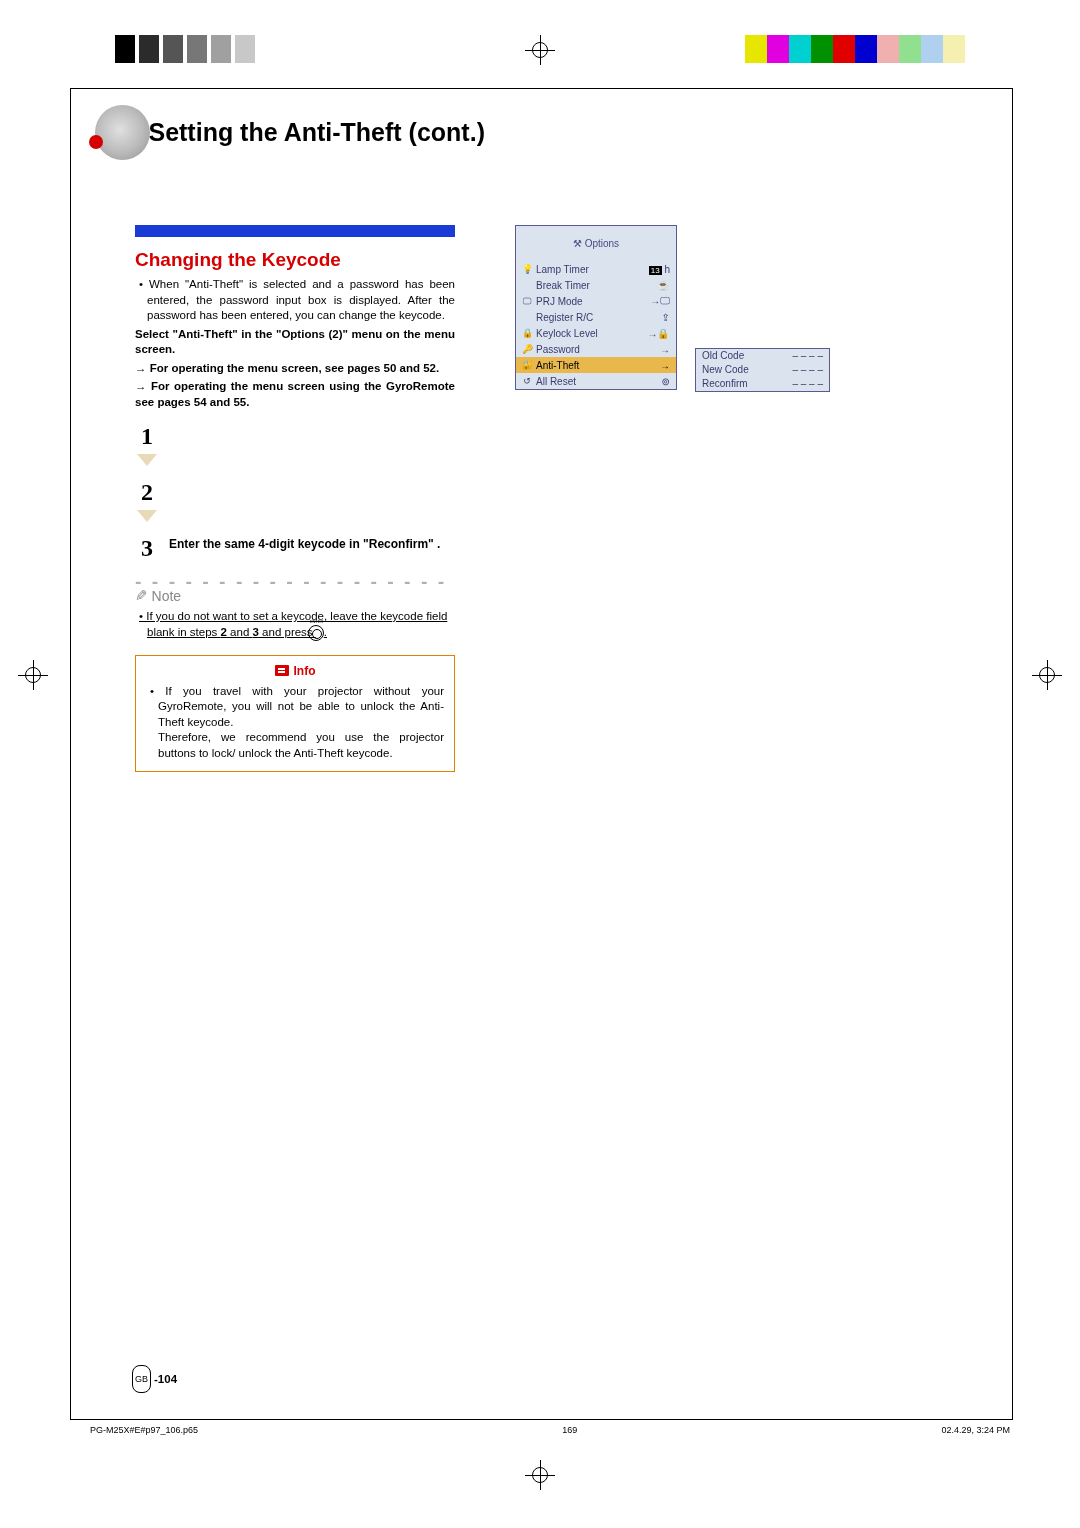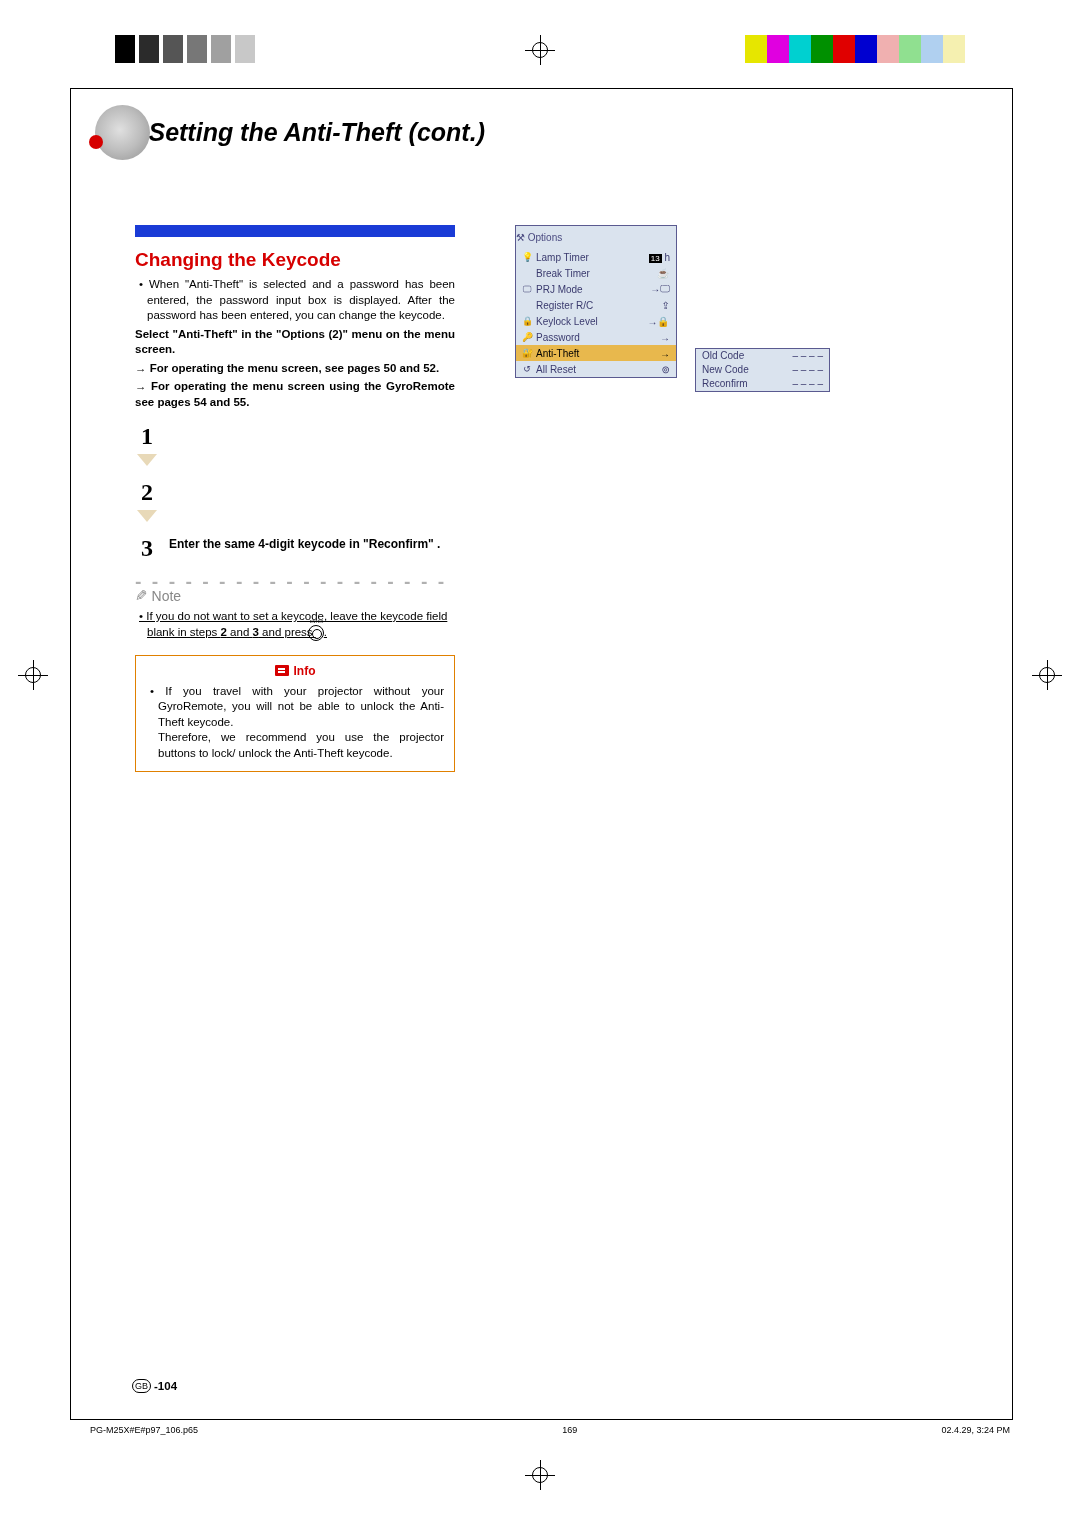--- a/index.html
+++ b/index.html
@@ -72,21 +72,20 @@
     left: 70px;
     width: 943px;
     height: 1332px;
     border: 1px solid #000;
   }
   
   .heading-wrap {
     position: absolute;
     top: 105px;
     left: 95px;
-    font-style: italic;
   }
   .heading-bullet {
     width: 55px;
     height: 55px;
     position: relative;
     display: inline-block;
     vertical-align: middle;
   }
   .heading-bullet .big {
     position: absolute;
@@ -275,23 +274,23 @@
     position: absolute;
     top: 225px;
     left: 515px;
     width: 162px;
     border: 1px solid #5a5a90;
     font-family: "MS Sans Serif", Tahoma, sans-serif;
     font-size: 10px;
     background: #dae3ee;
   }
   .menu-mock .title-row {
-    text-align: left;
+    text-align: center;
     color: #4a4a80;
-    padding: 6px 0;
+    padding: 12px 0;
     font-weight: normal;
     background: #dae3ee;
   }
   .tools-ico { font-size: 10px; }
   .menu-mock .row {
     display: flex;
     align-items: center;
     padding: 1px 6px;
     height: 16px;
     color: #3a3a6e;
@@ -328,21 +327,21 @@
     font-size: 11.5px;
     font-weight: bold;
     display: flex;
     align-items: center;
     gap: 3px;
   }
   .gb {
     border: 1px solid #000;
     border-radius: 8px;
     font-size: 9px;
-    padding: 1px 2px;
+    padding: 8px 2px;
     font-weight: normal;
   }
   
   .footer {
     position: absolute;
     bottom: 93px;
     left: 90px;
     right: 70px;
     display: flex;
     justify-content: space-between;

